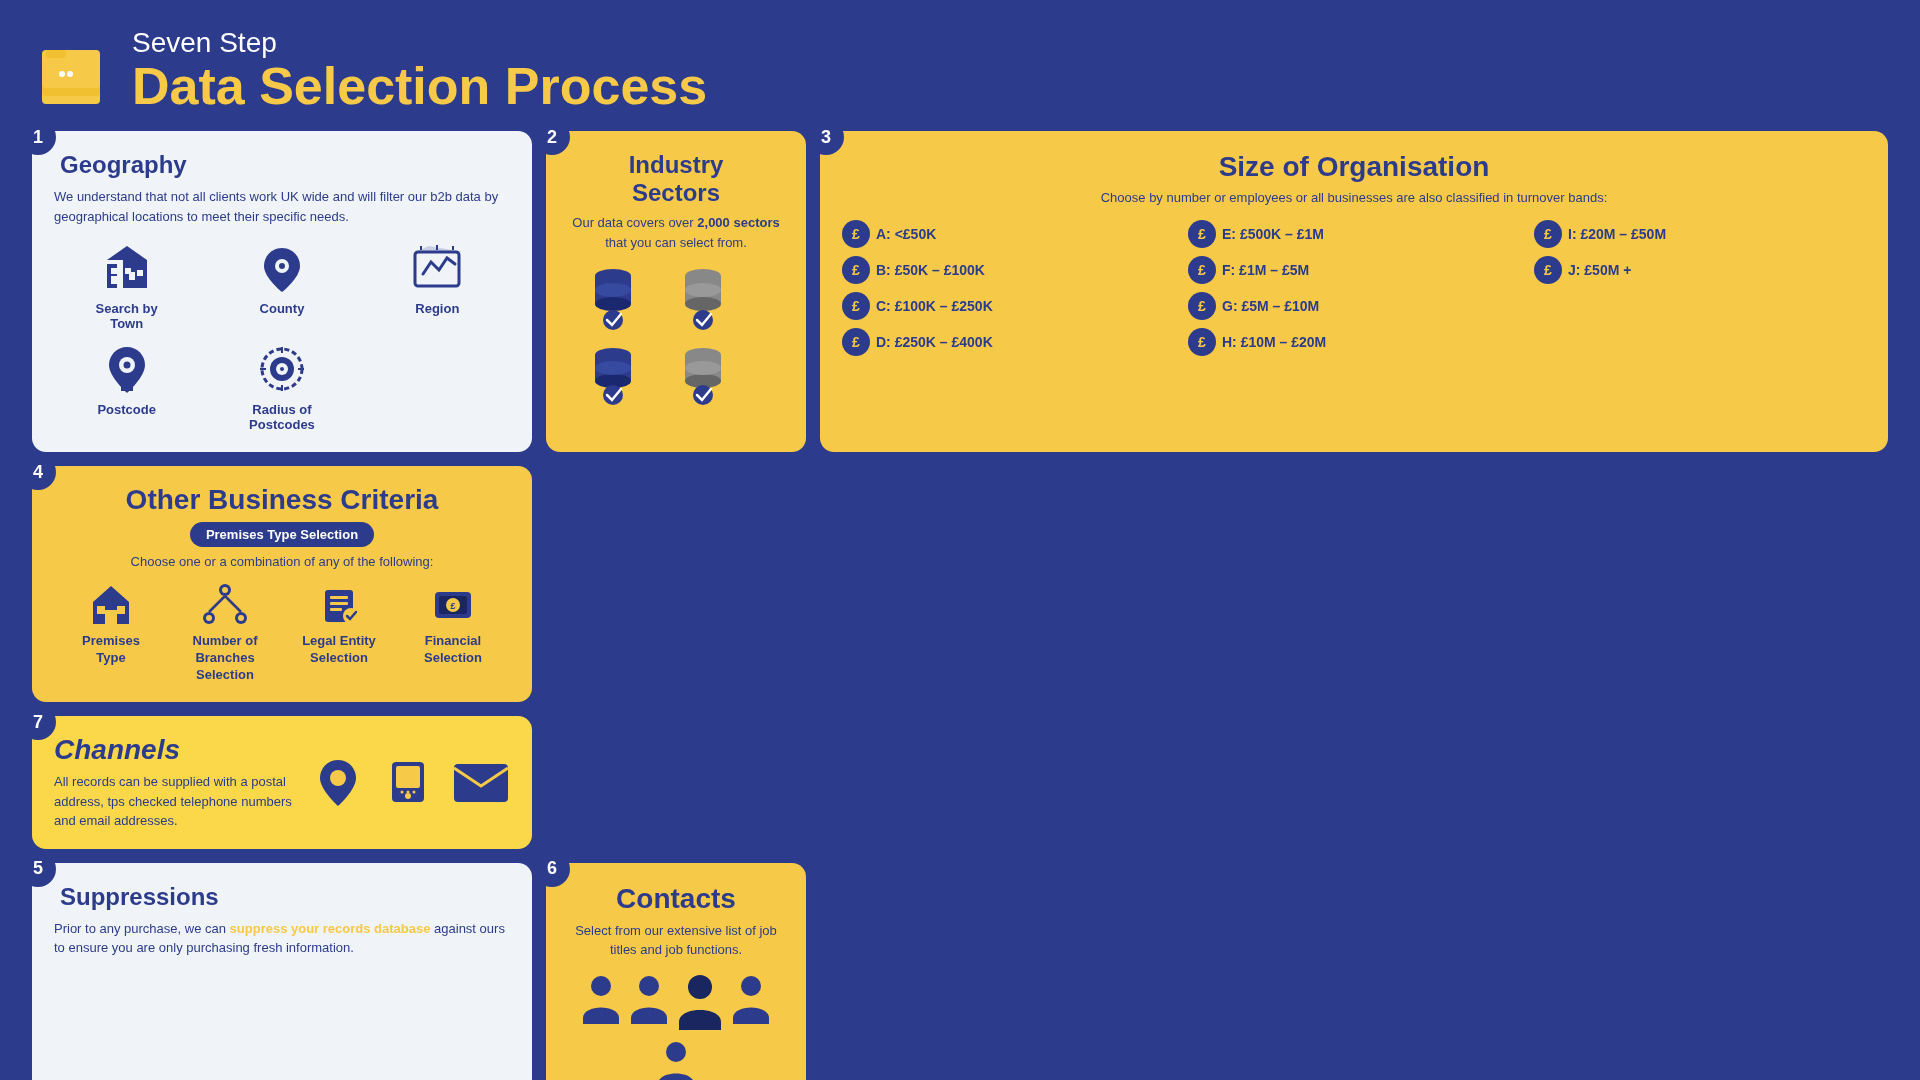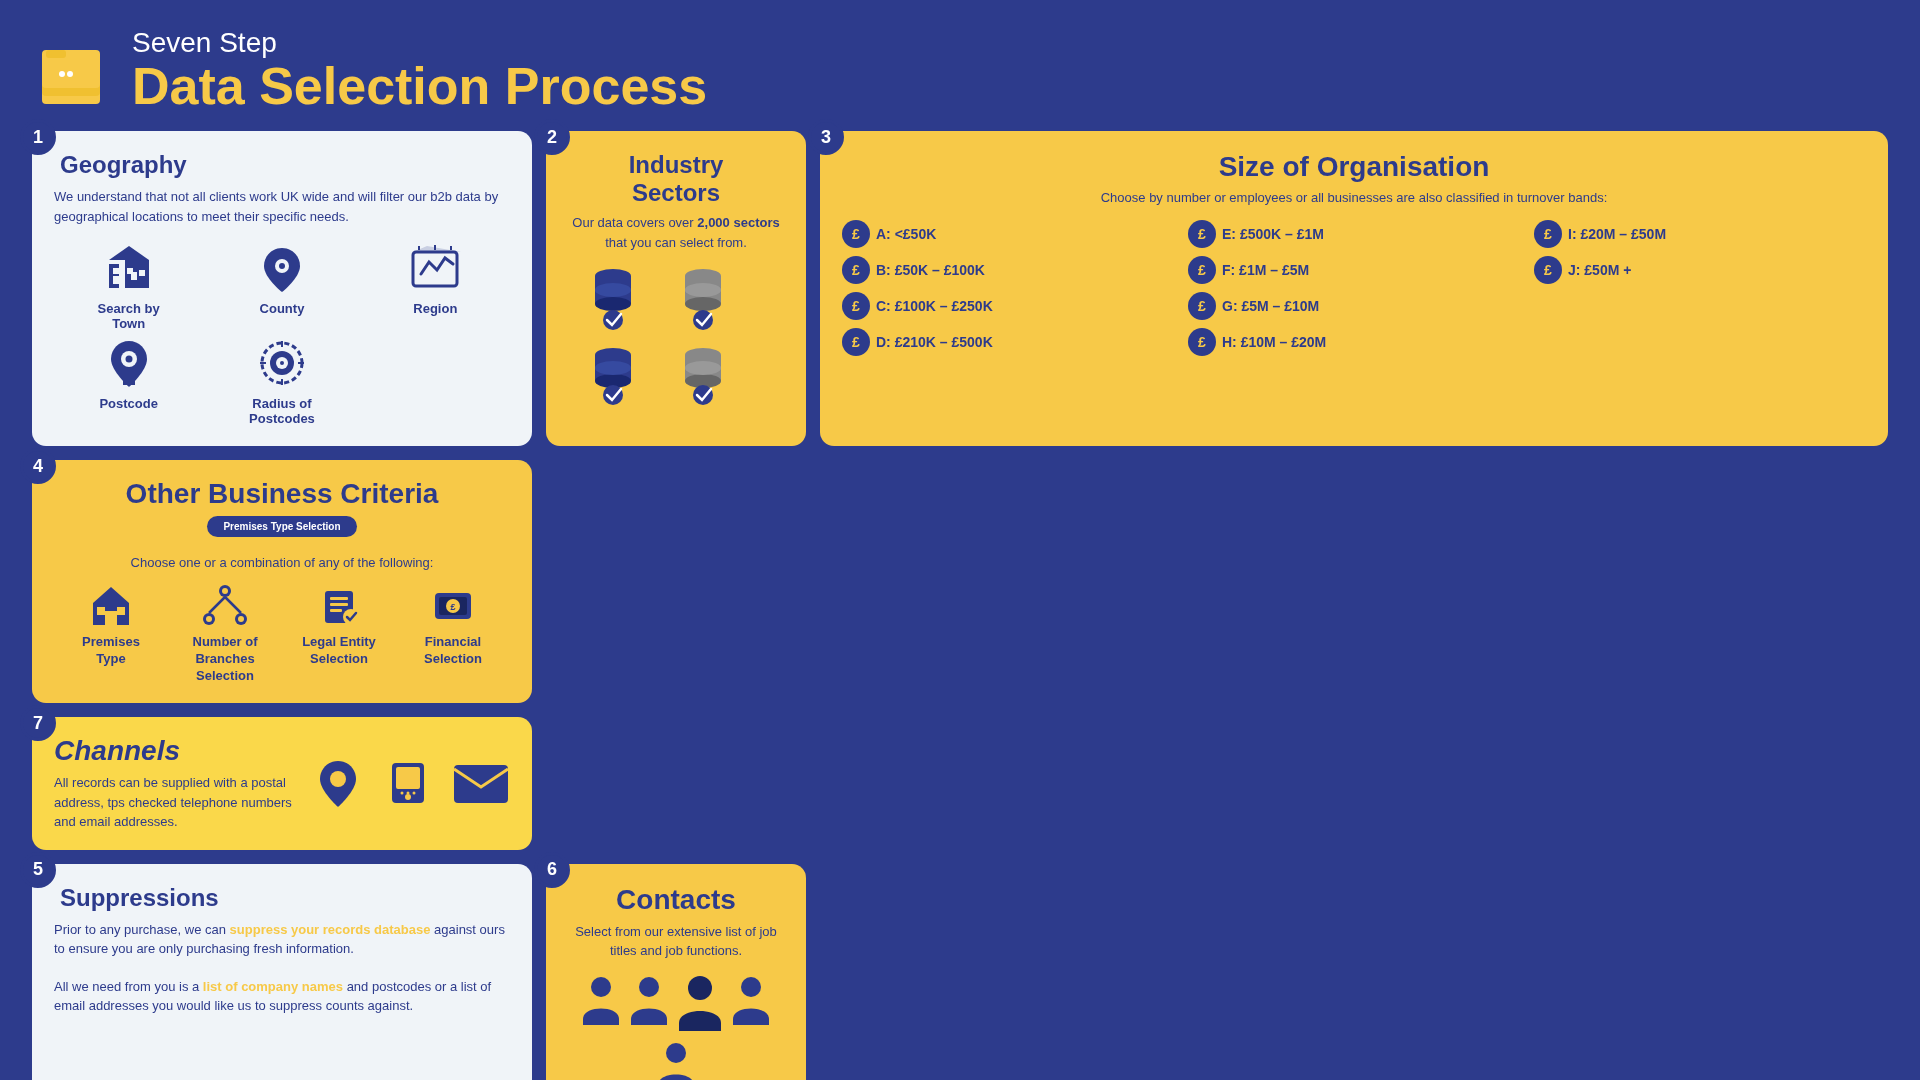--- a/index.html
+++ b/index.html
@@ -100,21 +100,21 @@
     }
 
     
     .geo-card {
       grid-column: 1;
       grid-row: 1;
     }
     .geo-icons-grid {
       display: grid;
       grid-template-columns: repeat(3, 1fr);
-      gap: 4px;
+      gap: 10px;
       margin-top: 14px;
     }
     .geo-icon-item {
       display: flex;
       flex-direction: column;
       align-items: center;
       gap: 6px;
     }
     .geo-icon-box {
       width: 60px;
@@ -220,24 +220,24 @@
       color: #2d3b8c;
       font-size: 13px;
       text-align: center;
       margin-bottom: 10px;
     }
     .premises-badge {
       background: #2d3b8c;
       color: white;
       border-radius: 20px;
       padding: 5px 16px;
-      font-size: 10px;
+      font-size: 13px;
       font-weight: 700;
       display: inline-block;
-      margin-bottom: 12px;
+      margin-bottom: 1px;
     }
     .other-icons-row {
       display: flex;
       justify-content: space-around;
       align-items: flex-start;
       margin-top: 10px;
     }
     .other-icon-item {
       display: flex;
       flex-direction: column;
@@ -492,43 +492,40 @@
           <span>C: £100K – £250K</span>
         </div>
         <div class="size-item">
           <div class="pound-icon">£</div>
           <span>G: £5M – £10M</span>
         </div>
         <div></div>
 
         <div class="size-item">
           <div class="pound-icon">£</div>
-          <span>D: £210K – £500K</span>
+          <span>D: £250K – £400K</span>
         </div>
         <div class="size-item">
           <div class="pound-icon">£</div>
           <span>H: £10M – £20M</span>
         </div>
         <div></div>
       </div>
     </div>
   </div>
 
   <div class="bottom-row">
 
     <div class="card suppress-card">
       <div class="step-badge">5</div>
       <div class="card-title">Suppressions</div>
       <div class="card-text">
         Prior to any purchase, we can <span class="highlight-text">suppress your records database</span> against ours to ensure you are only purchasing fresh information.
       </div>
       <br>
-      <div class="card-text">
-        All we need from you is a <span class="highlight-text">list of company names</span> and postcodes or a list of email addresses you would like us to suppress counts against.
-      </div>
     </div>
 
     <div class="card-yellow contacts-card">
       <div class="step-badge">6</div>
       <div class="card-title-yellow">Contacts</div>
       <div class="industry-text">Select from our extensive list of job titles and job functions.</div>
       <div class="contacts-icons">
 
         <svg width="40" height="52" viewBox="0 0 40 52">
             <circle cx="20" cy="14" r="10" fill="#2d3b8c"></circle>

